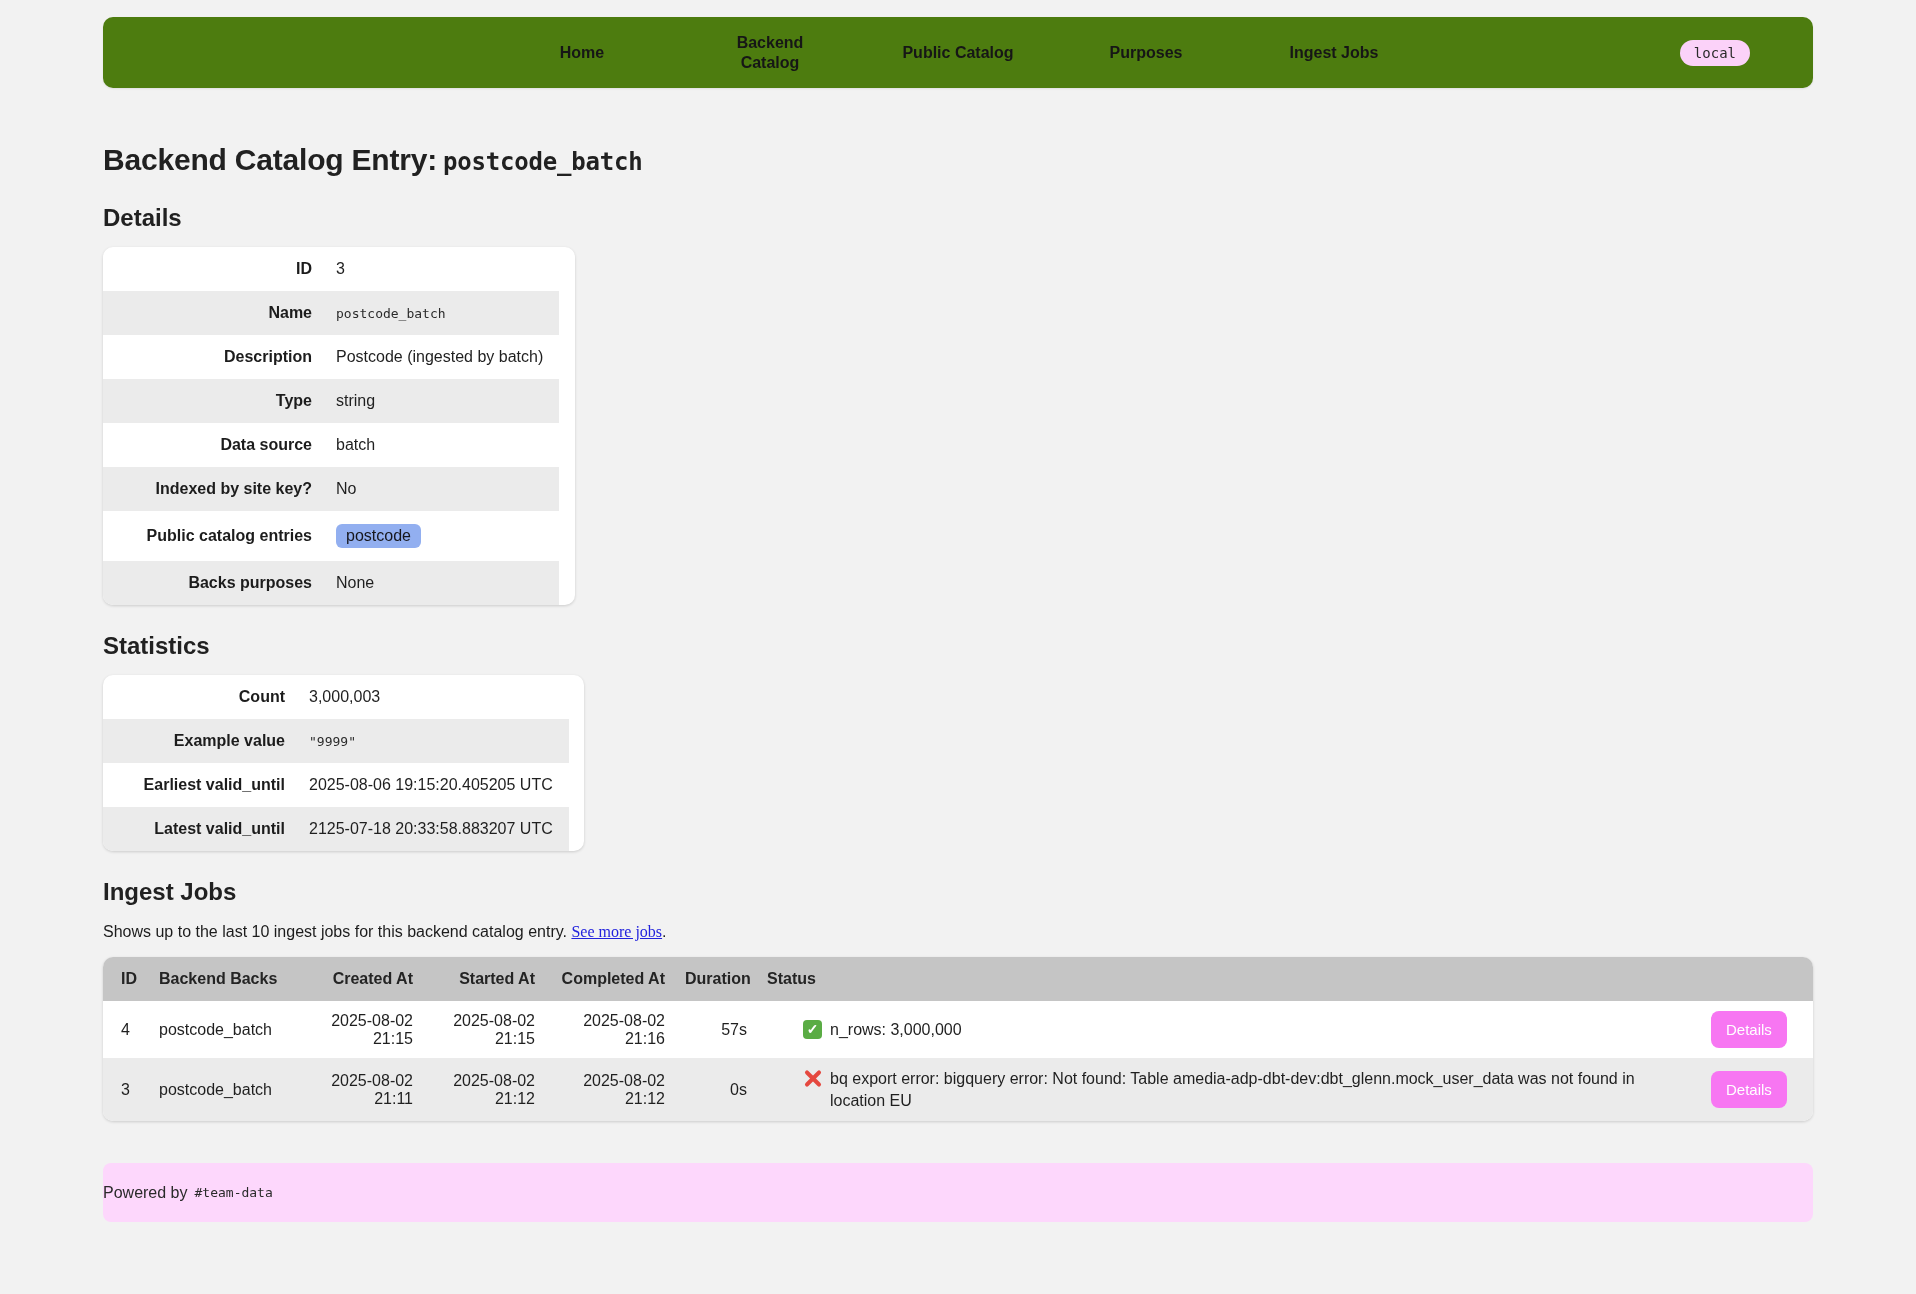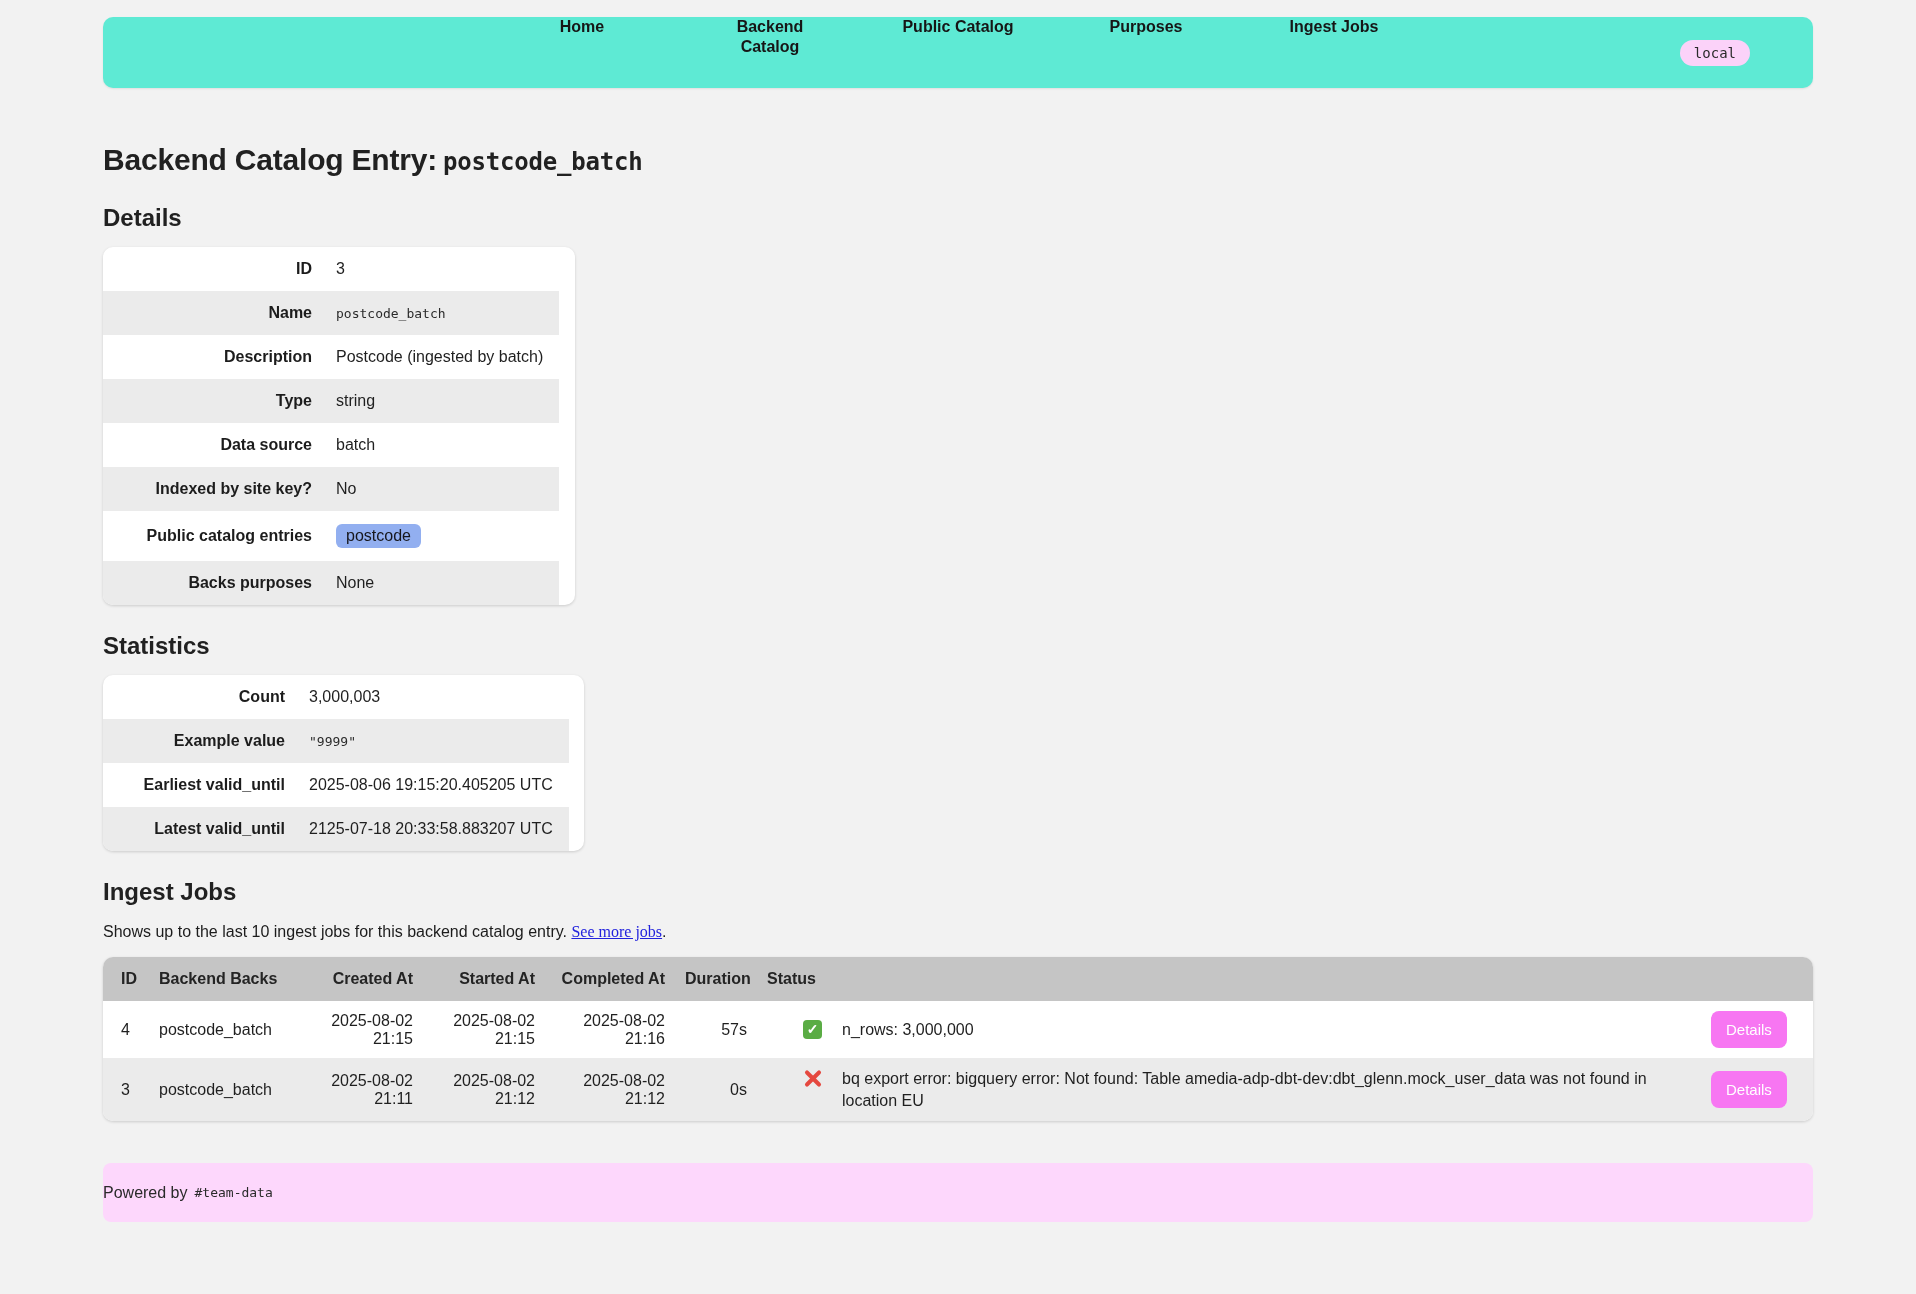--- a/index.html
+++ b/index.html
@@ -8,23 +8,24 @@
     background: #f2f2f2;
     font-family: "Liberation Sans", sans-serif;
     color: #1f1f1f;
   }
   .container { width: 1710px; margin: 0 auto; }
 
   
   .navbar {
     margin-top: 17px;
     height: 71px;
-    background: #5eead4;
+    background: #4d7c0f;
     border-radius: 10px;
     display: flex;
+    align-items: center;
     justify-content: center;
     position: relative;
     box-shadow: 0 1px 2px rgba(0,0,0,.08);
   }
   .nav-link {
     width: 188px;
     text-align: center;
     font-weight: bold;
     font-size: 16px;
     color: #161616;
@@ -109,21 +110,21 @@
   .jobs tbody tr:nth-child(even) { background: #ebebeb; }
   .jobs .r { text-align: right; }
   .col-id { width: 46px; }
   .col-name { width: 162px; }
   .col-created { width: 112px; }
   .col-started { width: 122px; }
   .col-completed { width: 130px; }
   .col-duration { width: 82px; }
   .col-actions { width: 112px; }
   .jobs th:first-child, .jobs td:first-child { padding-left: 18px; }
-  .status-cell { display: flex; align-items: flex-start; gap: 20px; line-height: 1.35; padding-left: 36px; }
+  .status-cell { display: flex; align-items: flex-start; gap: 8px; line-height: 1.35; padding-left: 36px; }
   .status-cell .txt { padding-top: 0px; }
 
   .btn-details {
     background: #f776f2;
     color: #ffffff;
     border: none;
     border-radius: 8px;
     font-size: 15px;
     font-family: "Liberation Sans", sans-serif;
     padding: 10px 15px;

